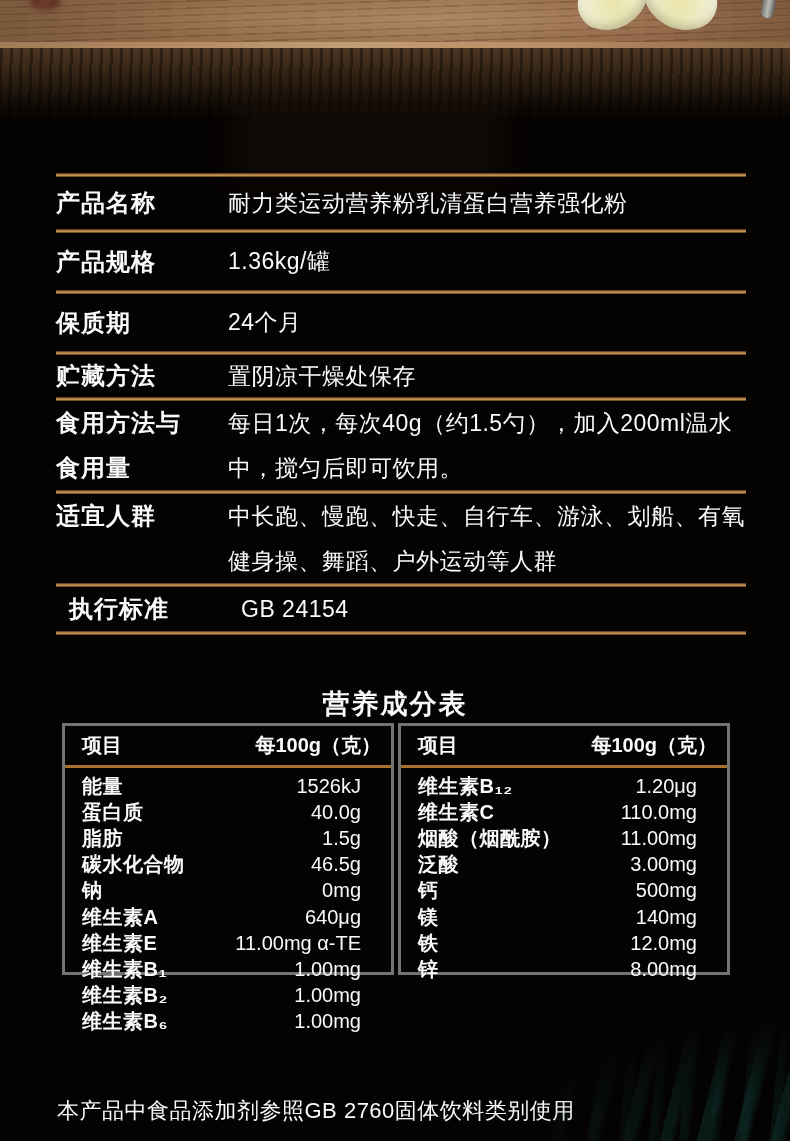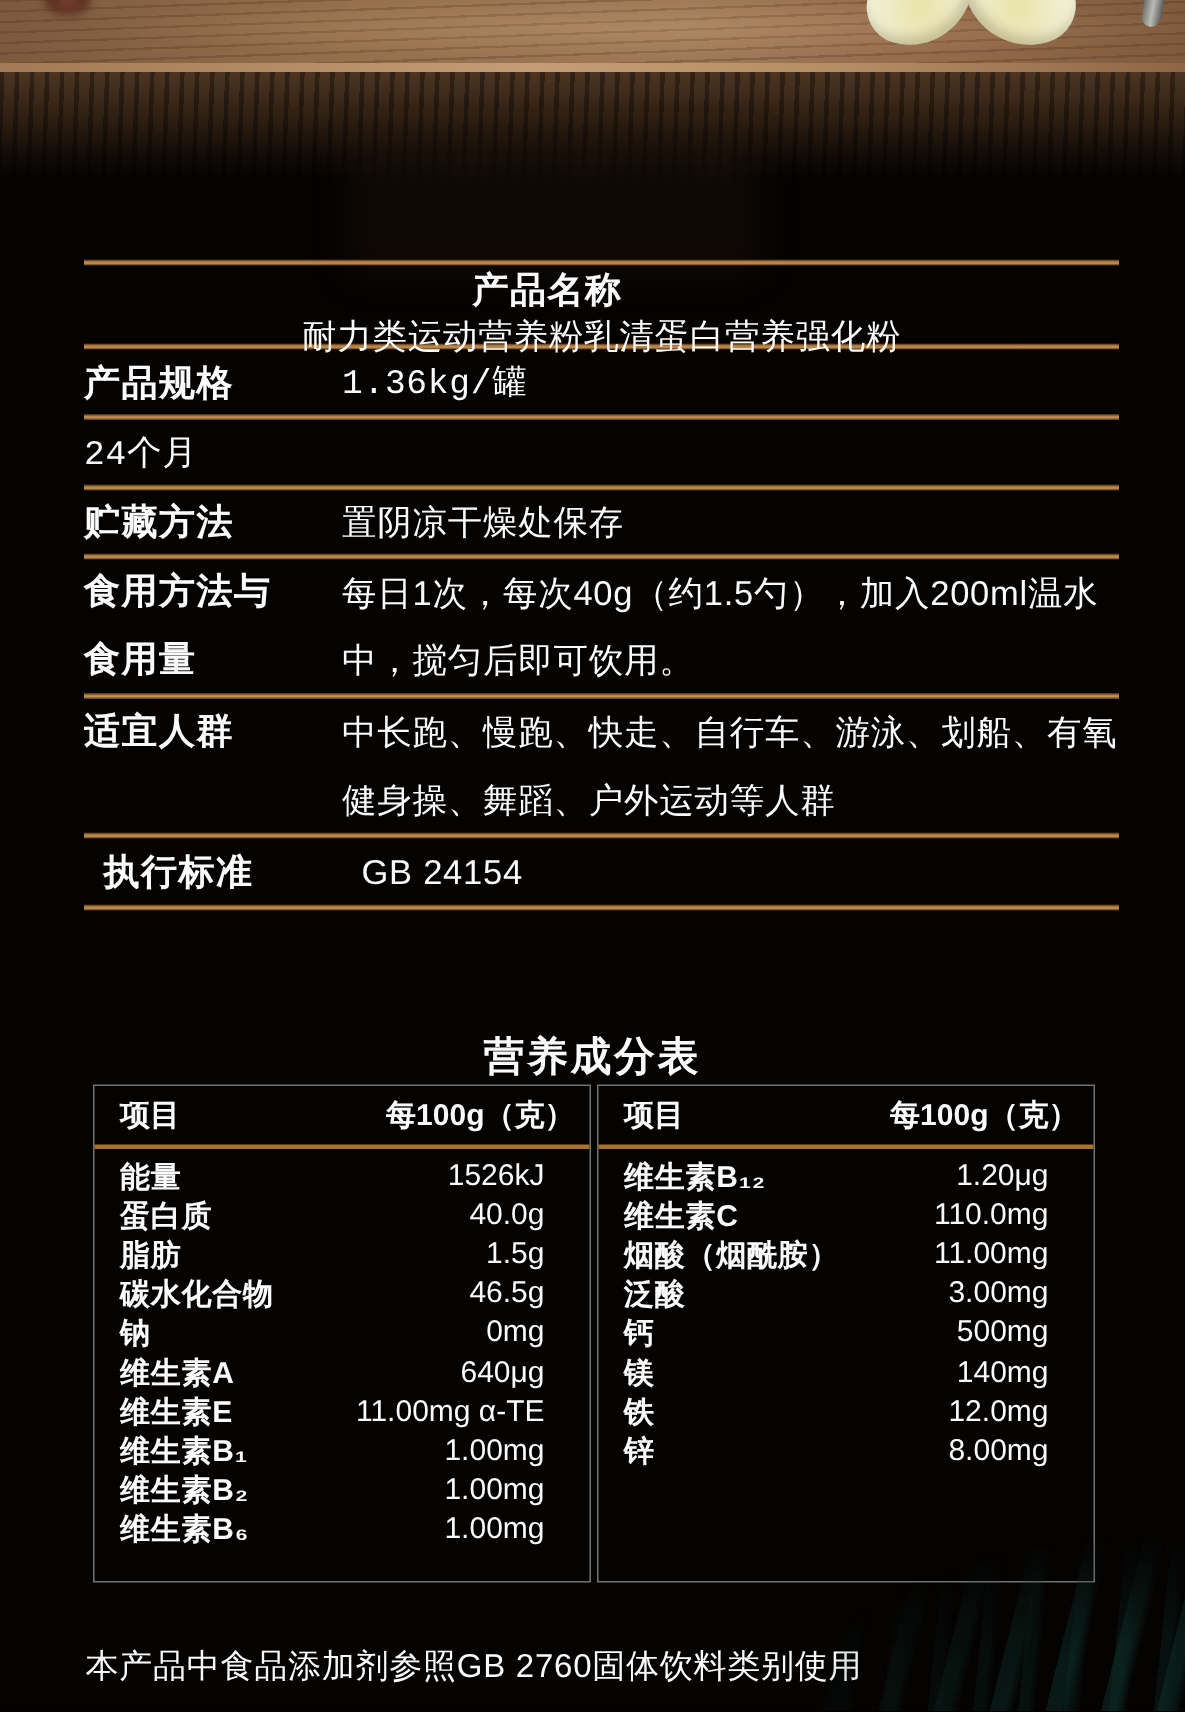--- a/index.html
+++ b/index.html
@@ -49,25 +49,25 @@
     background:rgba(52,34,19,0.22);filter:blur(12px);}
   
   .spec{position:absolute;left:56px;top:173px;width:690px;}
   .divider{height:4px;
     background:linear-gradient(to bottom,#44280e,#b5824a 40%,#c4914f 62%,#50300f);}
   .spec-row{display:flex;align-items:center;}
   .spec-row.multi{align-items:flex-start;}
   .spec-row .lbl{width:172px;font-weight:700;font-size:24px;letter-spacing:1px;}
   .spec-row .val{flex:1;font-weight:500;font-size:23px;letter-spacing:0.5px;}
   .spec-row.multi .lbl,.spec-row.multi .val{line-height:44.5px;}
-  .h52{height:52px;flex-direction:column;} .h43{height:43px;font-family:Liberation Mono, monospace;} .h42{height:42px;} .h89{height:89px;} .h44{height:44px;margin-left:13px;}
+  .h52{height:52px;} .h43{height:57px;} .h42{height:42px;} .h89{height:89px;} .h44{height:44px;margin-left:13px;}
   
   .n-title{position:absolute;top:686px;left:0;width:790px;text-align:center;
     font-size:27px;font-weight:700;letter-spacing:2px;}
-  .n-table{position:absolute;top:723px;height:332px;border:1px solid #737373;
+  .n-table{position:absolute;top:723px;height:252px;border:3px solid #737373;
     box-sizing:border-box;}
   .n-left{left:62px;width:332px;}
   .n-right{left:398px;width:332px;}
   .n-header{height:39px;border-bottom:3px solid #a8702c;display:flex;
     justify-content:space-between;align-items:center;
     padding:0 10px 0 17px;font-weight:700;font-size:20px;}
   .n-body{padding-top:5px;}
   .n-row{display:flex;justify-content:space-between;align-items:center;
     height:26.2px;padding:0 30px 0 17px;font-size:20px;}
   .n-name{font-weight:600;letter-spacing:0.5px;}
@@ -105,20 +105,21 @@
       <div class="lbl">产品名称</div>
       <div class="val">耐力类运动营养粉乳清蛋白营养强化粉</div>
     </div>
     <div class="divider"></div>
     <div class="spec-row h43">
       <div class="lbl">产品规格</div>
       <div class="val">1.36kg/罐</div>
     </div>
     <div class="divider"></div>
     <div class="spec-row h43">
+      <div class="lbl">保质期</div>
       <div class="val">24个月</div>
     </div>
     <div class="divider"></div>
     <div class="spec-row h42">
       <div class="lbl">贮藏方法</div>
       <div class="val">置阴凉干燥处保存</div>
     </div>
     <div class="divider"></div>
     <div class="spec-row multi h89">
       <div class="lbl">

